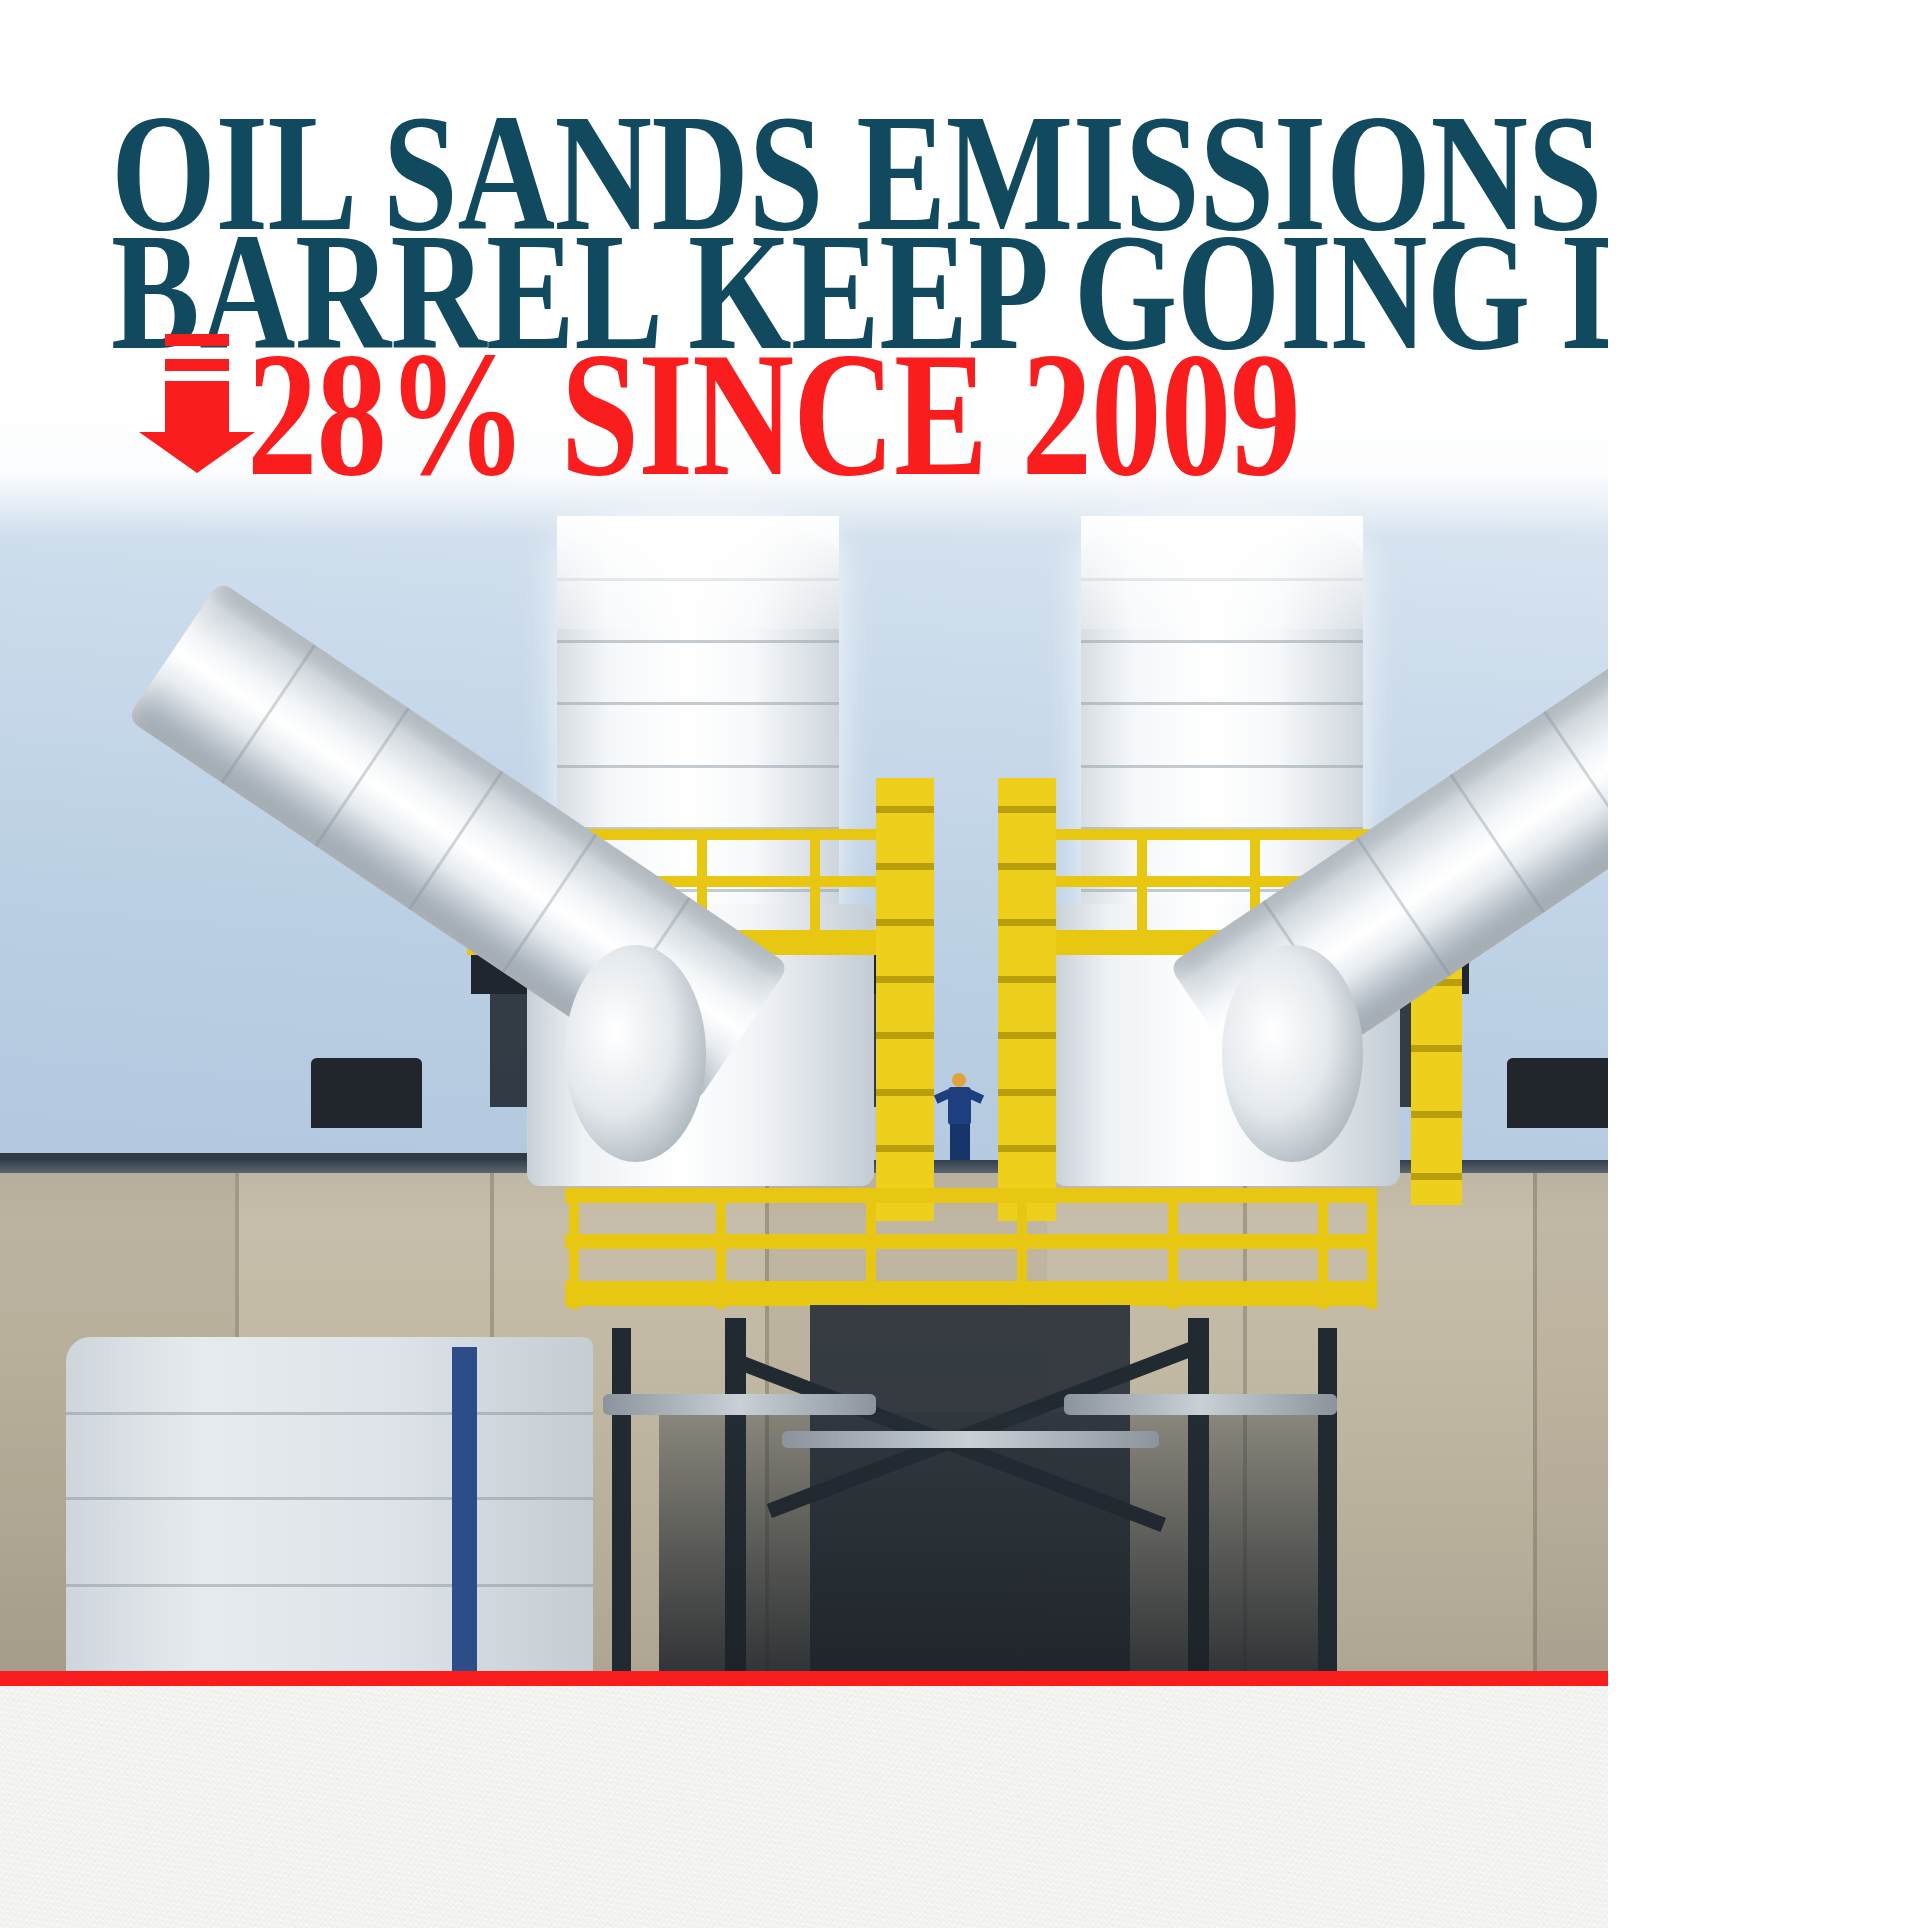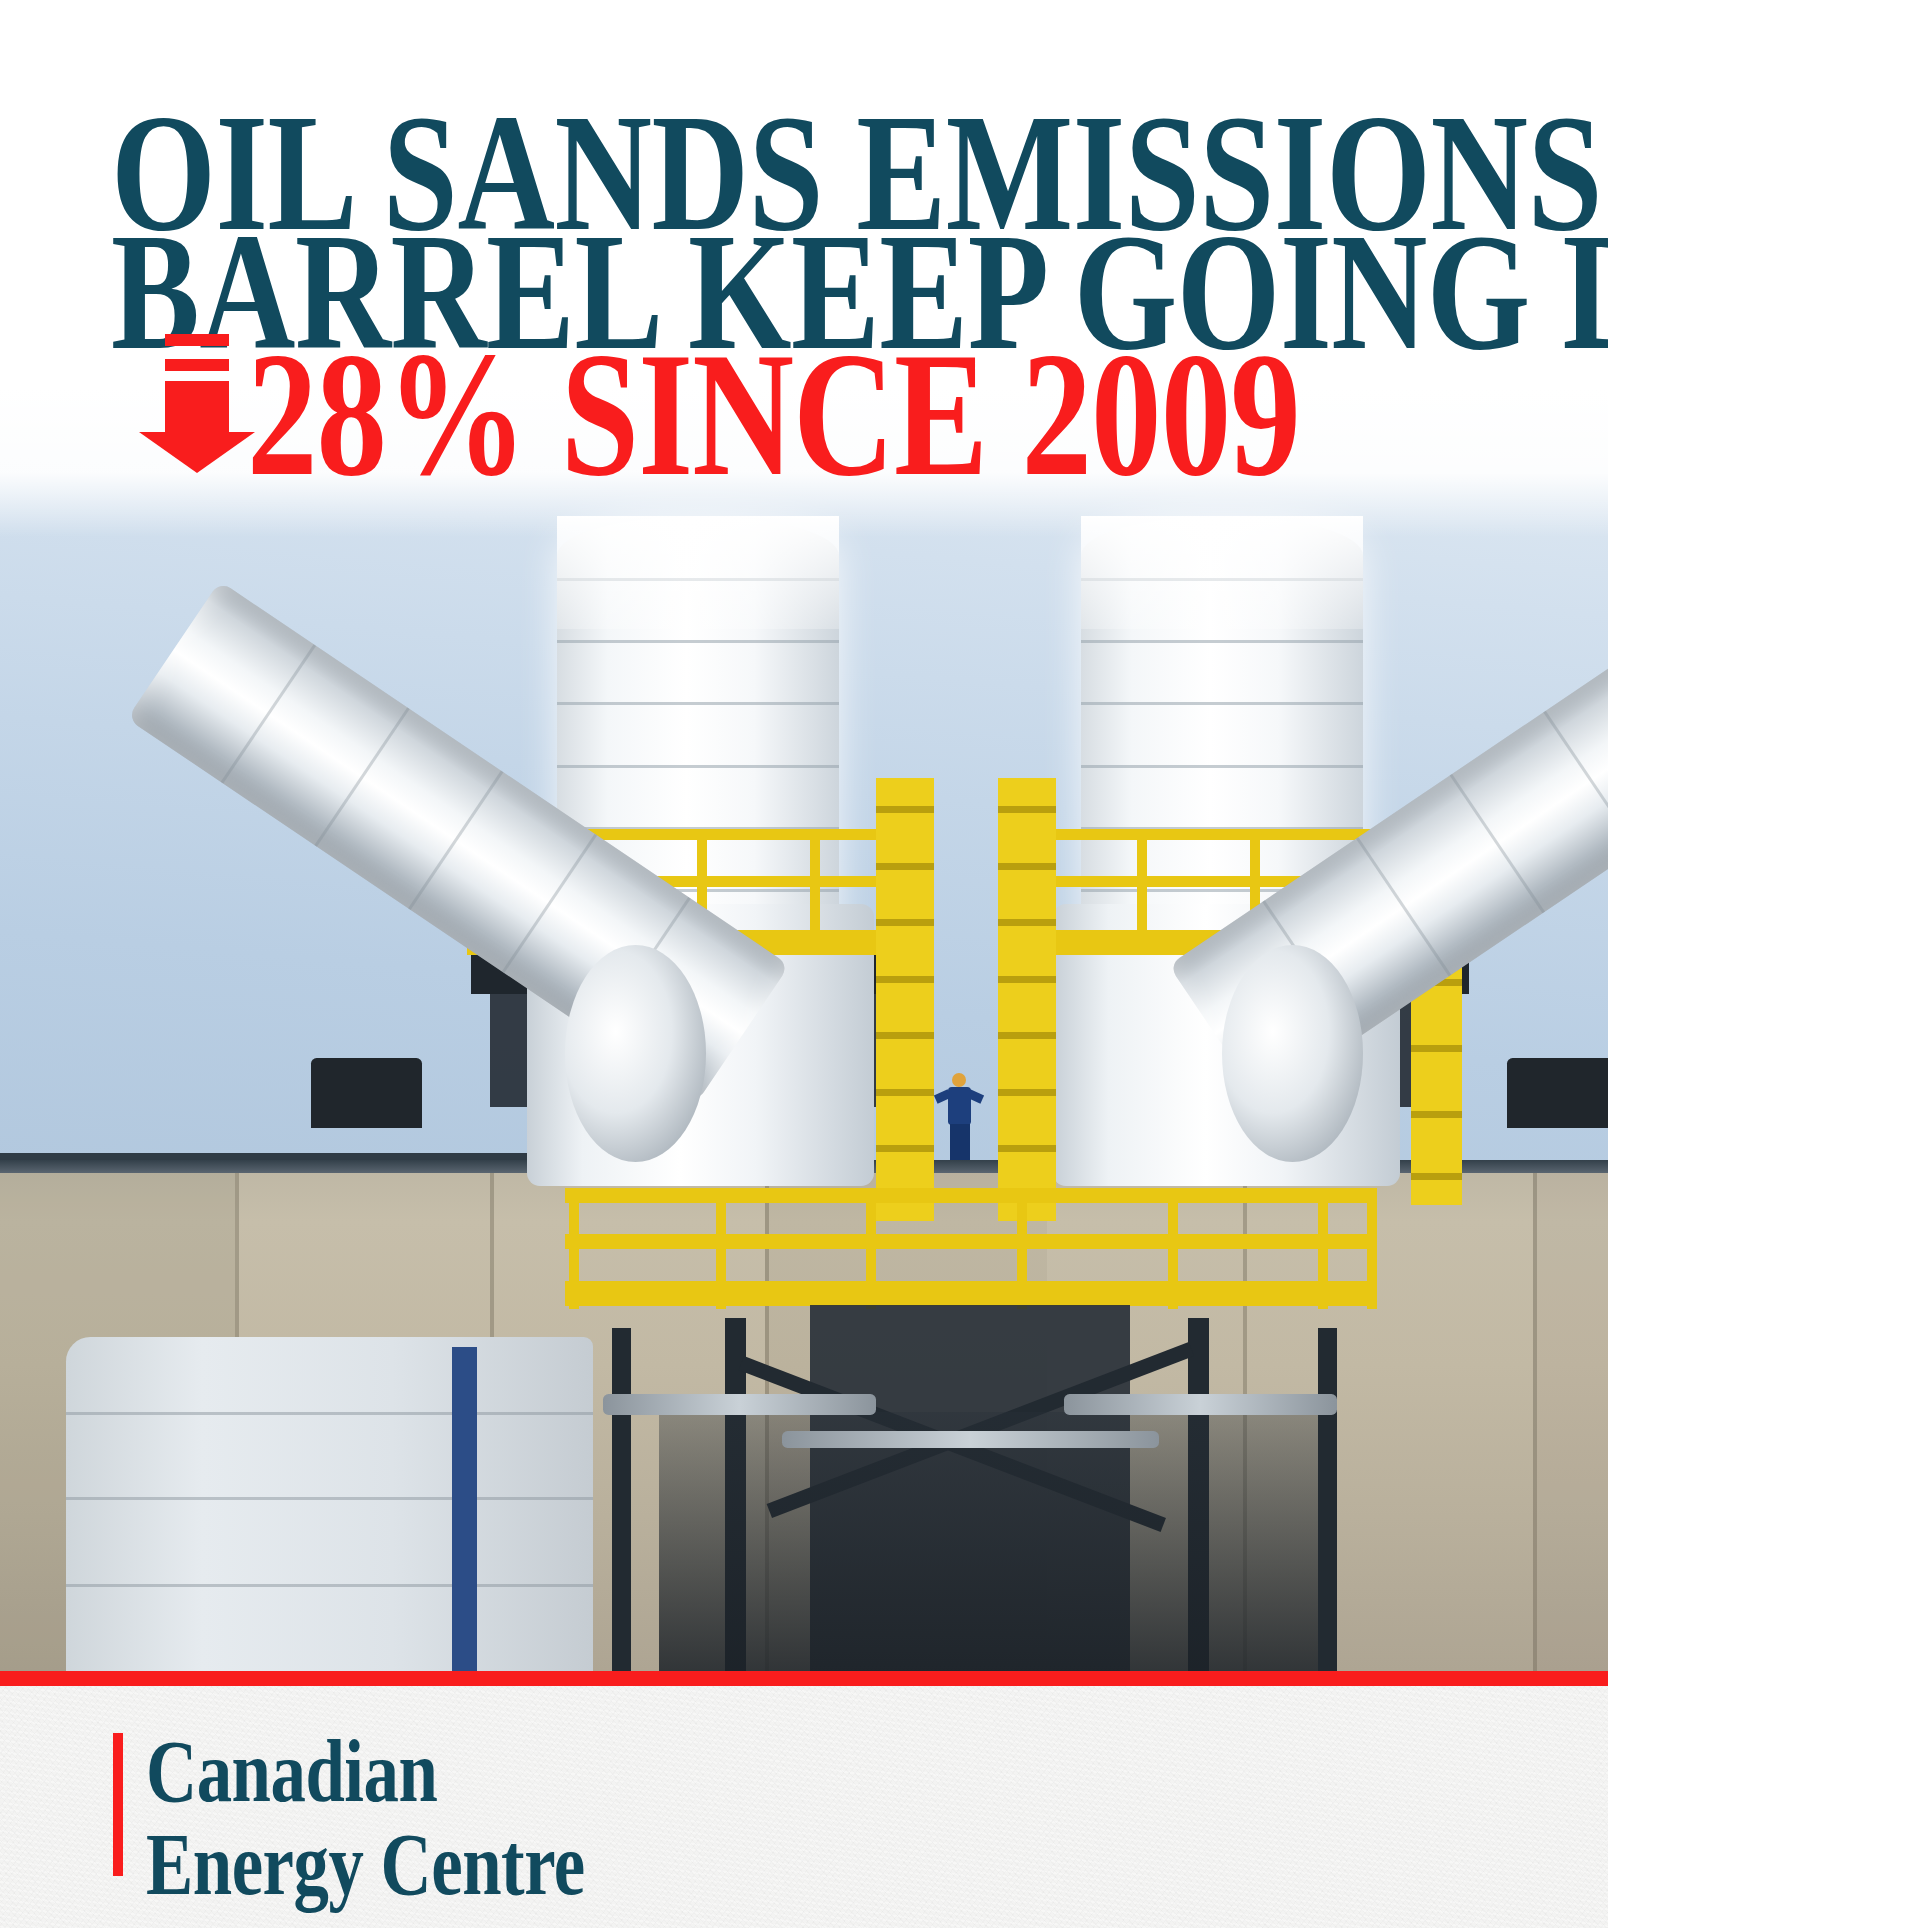--- a/index.html
+++ b/index.html
@@ -311,24 +311,17 @@
       <div class="shaft"></div>
       <div class="head"></div>
     </div>
 
     <div class="sub">28% SINCE 2009</div>
   </div>
 
   <div class="divider"></div>
 
   <div class="footer">
-    <div class="logo">
-      <div class="logobar"></div>
-      <div class="logotext">
-        <span class="logoline">Canadian</span>
-        <span class="logoline logoline2">Energy Centre</span>
-      </div>
-    </div>
 
   </div>
 
 </div>
 
 
 </body></html>

